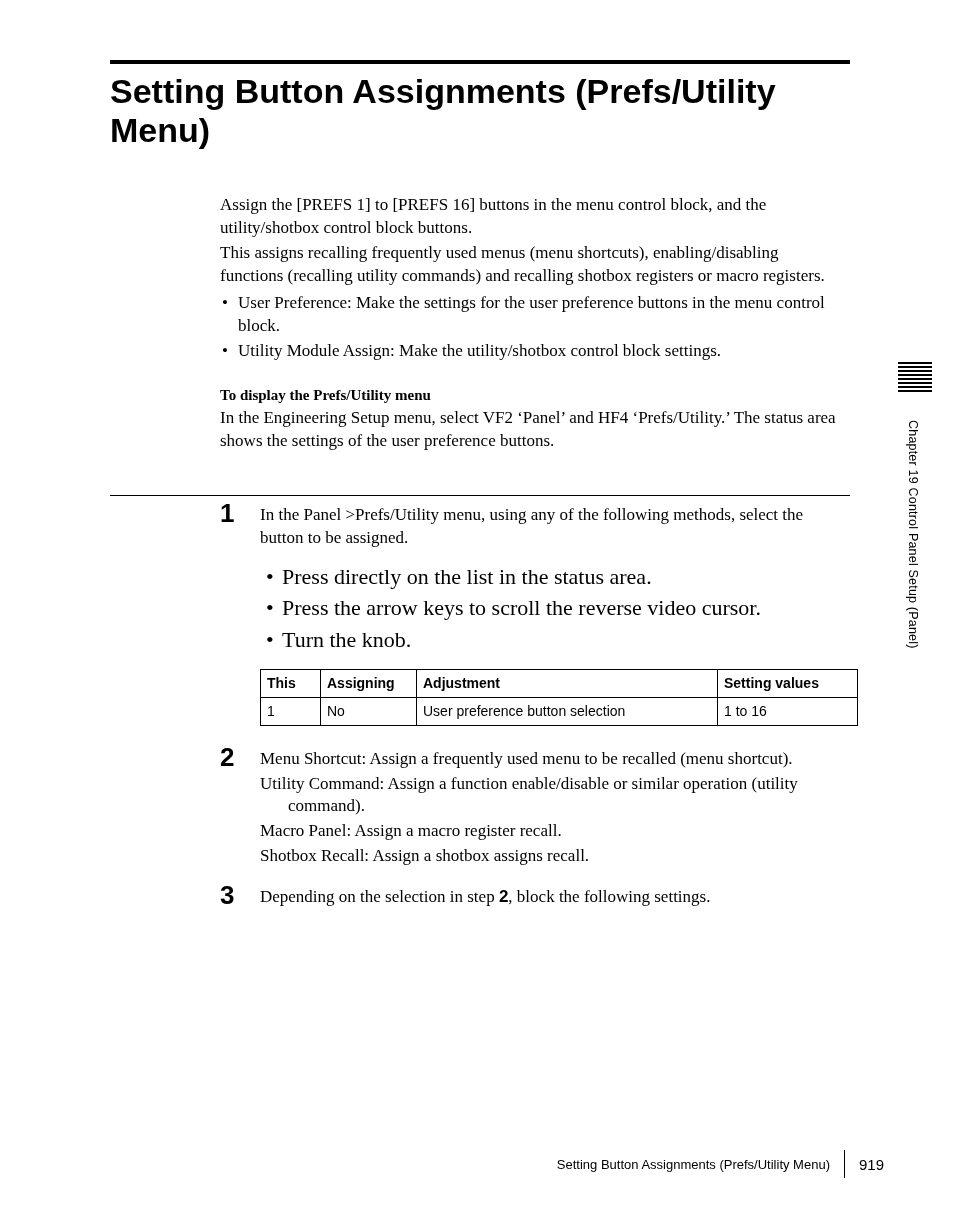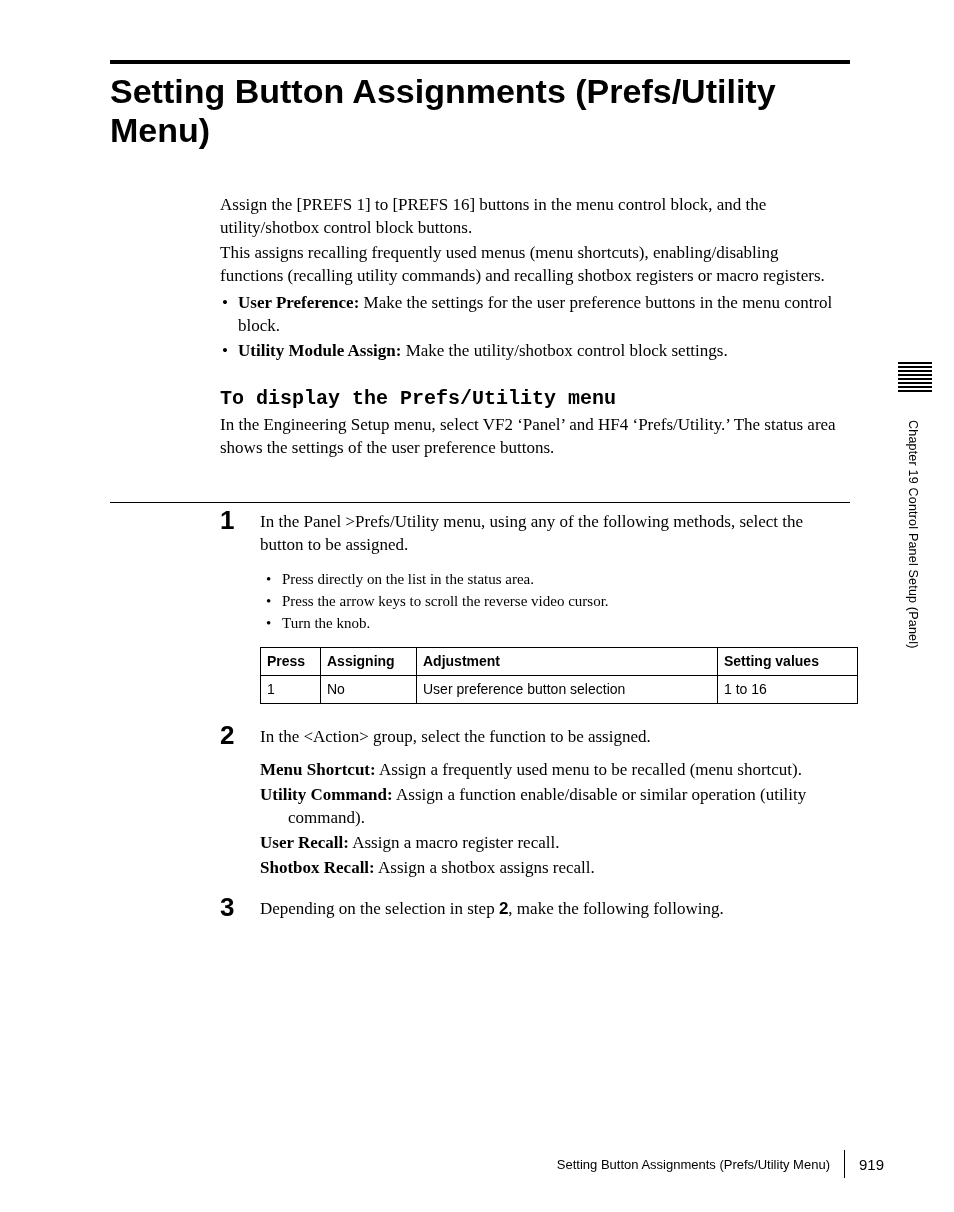--- a/index.html
+++ b/index.html
@@ -43,23 +43,23 @@
     padding-left: 18px;
     margin-bottom: 2px;
   }
   .bullets li::before {
     content: "•";
     position: absolute;
     left: 2px;
     top: 0;
   }
   .subhead-bold {
-    font-family: Liberation Mono, monospace;
-    font-weight: bold;
-    font-size: 20px;
+    font-family: Liberation Serif, serif;
+    font-weight: bold;
+    font-size: 15px;
     margin-top: 22px;
     margin-bottom: 2px;
   }
   .section-rule {
     border-top: 1px solid #000;
     margin-top: 42px;
     margin-bottom: 8px;
   }
   .h2 {
     font-family: Arial, Helvetica, sans-serif;
@@ -82,21 +82,21 @@
     font-weight: bold;
     font-size: 26px;
   }
   .step-body { font-size: 17px; line-height: 1.35; }
   .sub-bullets { margin-top: 12px; margin-left: 4px; }
   .sub-bullets li {
     list-style: none;
     position: relative;
     padding-left: 18px;
     margin-bottom: 2px;
-    font-size: 15px;
+    font-size: 22px;
   }
   .sub-bullets li::before {
     content: "•";
     position: absolute;
     left: 2px;
     top: 0;
   }
   table.param-table {
     border-collapse: collapse;
     width: 598px;
@@ -153,21 +153,21 @@
   .thumb-index div {
     height: 2px;
     background: #000;
     width: 100%;
   }
   .inline-stepnum {
     font-family: Arial, Helvetica, sans-serif;
     font-weight: bold;
     font-size: 17px;
   }
-  .b { font-weight: bold; }
+  .b { font-weight: normal; }
 </style>
 </head>
 <body>
 
 <div class="page">
   <div class="top-rule"></div>
   <div class="h1">Setting Button Assignments (Prefs/Utility Menu)</div>
 
   <div class="body-block">
     <p>Assign the [PREFS 1] to [PREFS 16] buttons in the menu control block, and the utility/shotbox control block buttons.</p>
@@ -192,56 +192,55 @@
     <div class="step-body">
       <p>In the Panel &gt;Prefs/Utility menu, using any of the following methods, select the button to be assigned.</p>
       <ul class="sub-bullets">
         <li>Press directly on the list in the status area.</li>
         <li>Press the arrow keys to scroll the reverse video cursor.</li>
         <li>Turn the knob.</li>
       </ul>
       <table class="param-table">
         <thead>
           <tr>
-            <th style="width:60px">Press</th>
+            <th style="width:60px">This</th>
             <th style="width:96px">Assigning</th>
             <th>Adjustment</th>
             <th style="width:140px">Setting values</th>
           </tr>
         </thead>
         <tbody>
           <tr>
             <td>1</td>
             <td>No</td>
             <td>User preference button selection</td>
             <td>1 to 16</td>
           </tr>
         </tbody>
       </table>
     </div>
   </div>
 
   <div class="step" style="margin-top:22px">
     <div class="step-num">2</div>
     <div class="step-body">
-      <p>In the &lt;Action&gt; group, select the function to be assigned.</p>
       <div class="defs">
         <p><span class="b">Menu Shortcut:</span><span> Assign a frequently used menu to be recalled (menu shortcut).</span></p>
         <p><span class="b">Utility Command:</span><span> Assign a function enable/disable or similar operation (utility command).</span></p>
-        <p><span class="b">User Recall:</span><span> Assign a macro register recall.</span></p>
+        <p><span class="b">Macro Panel:</span><span> Assign a macro register recall.</span></p>
         <p><span class="b">Shotbox Recall:</span><span> Assign a shotbox assigns recall.</span></p>
       </div>
     </div>
   </div>
 
   <div class="step" style="margin-top:18px">
     <div class="step-num">3</div>
     <div class="step-body">
       <p>
-        <span>Depending on the selection in step </span><span class="inline-stepnum">2</span><span>, make the following following.</span>
+        <span>Depending on the selection in step </span><span class="inline-stepnum">2</span><span>, block the following settings.</span>
       </p>
     </div>
   </div>
 </div>
 
 <div class="thumb-index">
   <div></div>
     <div></div>
     <div></div>
     <div></div>

